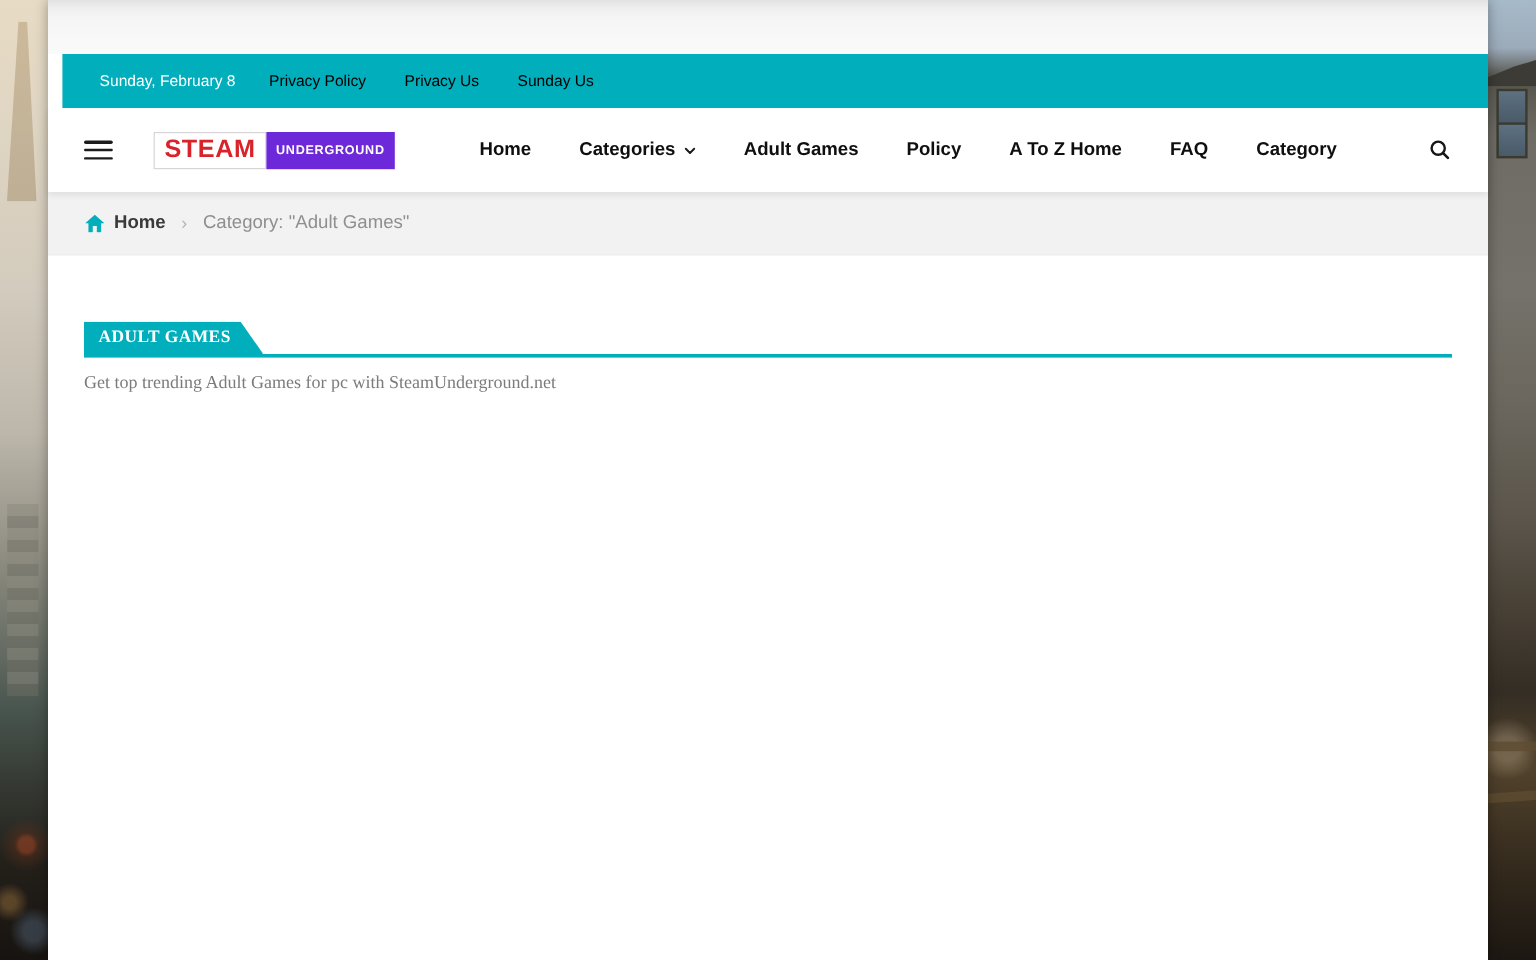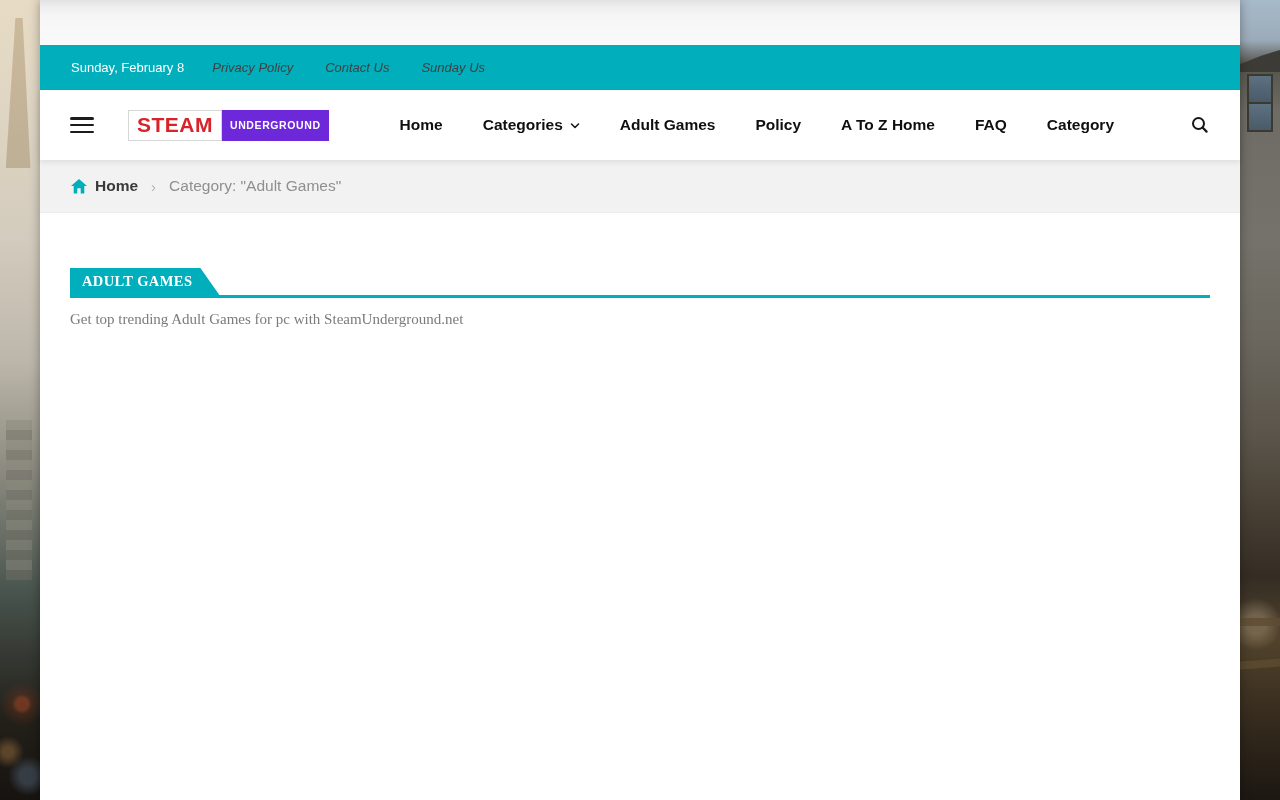--- a/index.html
+++ b/index.html
@@ -48,24 +48,24 @@
     display:flex; flex-direction:column;
   }
   .top-strip {
     height:45px; flex:0 0 45px;
     background:linear-gradient(180deg,#e2e2e2 0,#efefef 7px,#f6f6f6 16px,#fafafa 45px);
   }
 
   
   .topbar {
     height:45px; flex:0 0 45px; background:#00aebc;
-    display:flex; align-items:center; padding:0 31px; color:#fff; font-size:13px;
+    display:flex; align-items:center; padding:0 31px; color:#fff; font-size:13px;margin-left:12px;
   }
   .topbar .date { margin-right:28px; }
-  .topbar a { color:#404040; text-decoration:none; margin-right:32px; display:inline-block; cursor:pointer;font-style:italic; }
+  .topbar a { color:#000000; text-decoration:none; margin-right:32px; display:inline-block; cursor:pointer; }
 
   
   .navbar {
     height:70px; flex:0 0 70px; background:#fff;
     display:flex; align-items:center; padding:0 30px;
     position:relative; z-index:3; box-shadow:0 3px 5px rgba(0,0,0,.07);
   }
   .hamburger { width:24px; height:16px; display:flex; flex-direction:column; justify-content:space-between; cursor:pointer; }
   .hamburger span { display:block; height:2.5px; background:#1c1c1c; border-radius:2px; }
   .logo { display:flex; align-items:stretch; margin-left:34px; height:31px; cursor:pointer; }
@@ -122,21 +122,21 @@
   <div class="plank" style="top:660px; transform:rotate(-4deg);"></div>
 </div>
 
 <div class="page">
 
   <div class="top-strip"></div>
 
   <div class="topbar">
     <span class="date">Sunday, February 8</span>
     <a>Privacy Policy</a>
-    <a>Contact Us</a>
+    <a>Privacy Us</a>
     <a>Sunday Us</a>
   </div>
 
   <div class="navbar">
     <div class="hamburger">
       <span></span>
         <span></span>
         <span></span>
     </div>
     <div class="logo">

